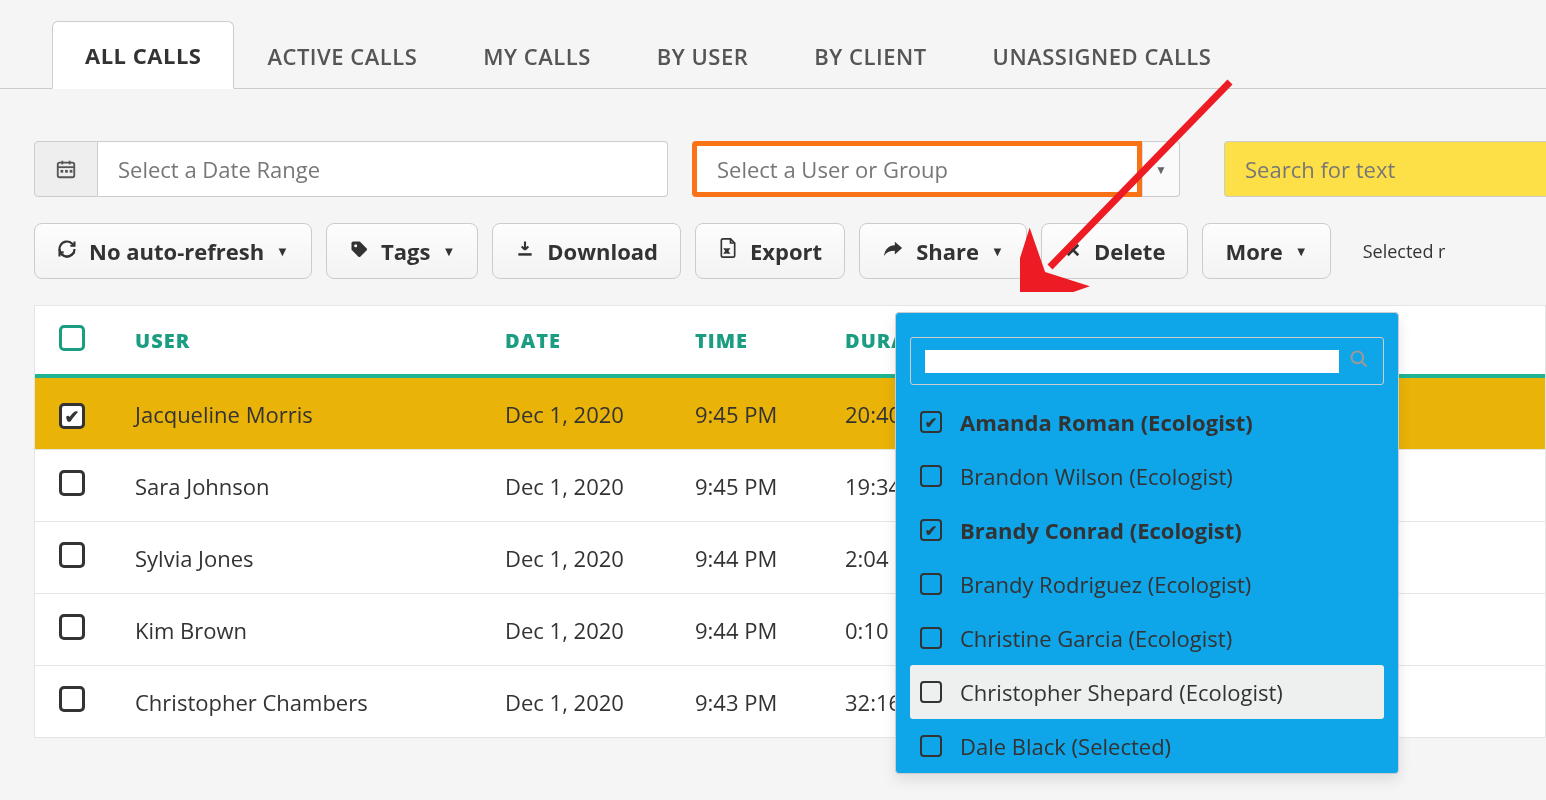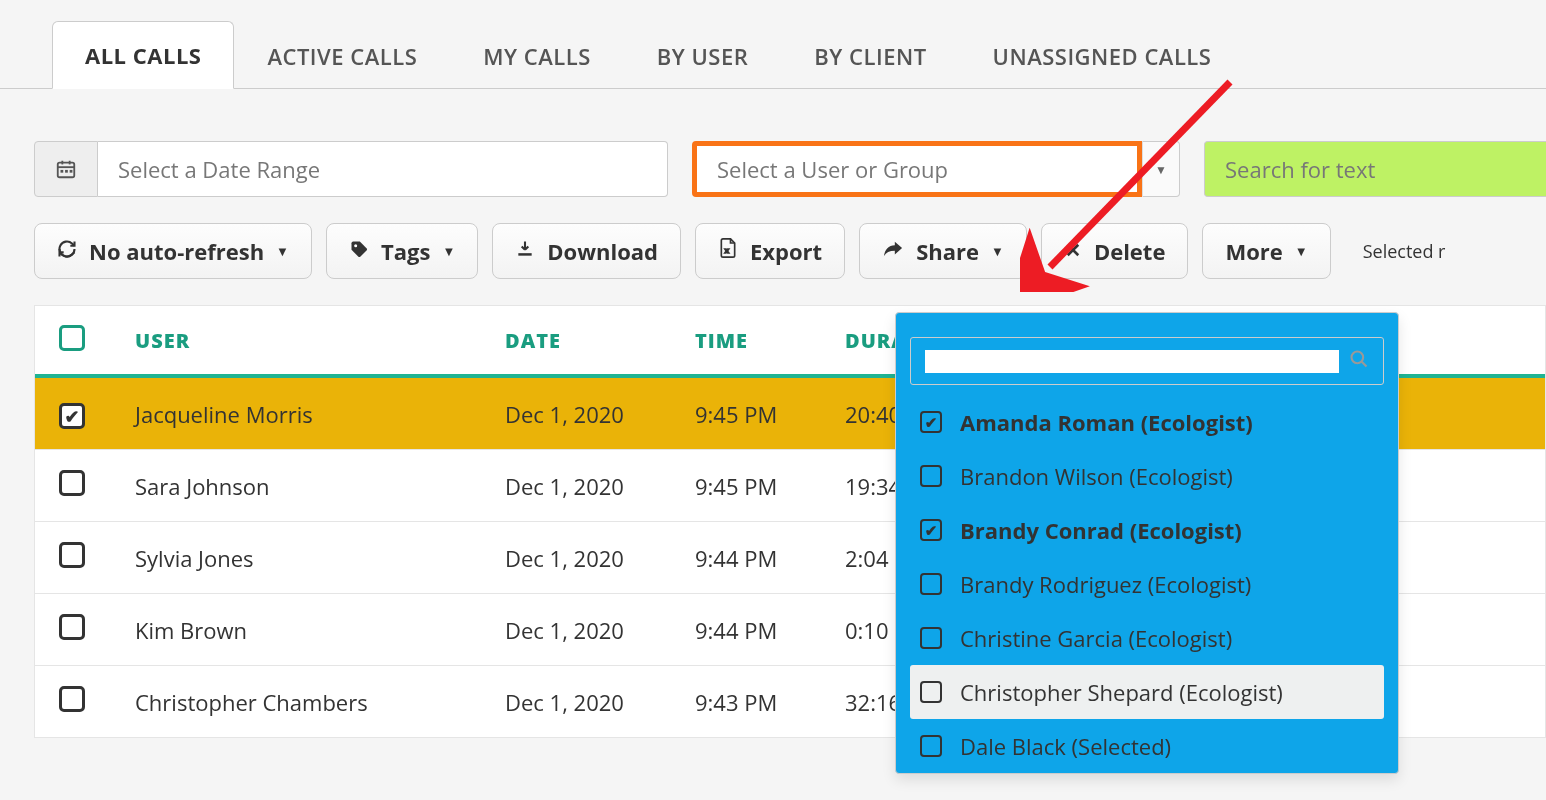--- a/index.html
+++ b/index.html
@@ -86,26 +86,26 @@
     border: 1px solid #ccc; border-left-color: #ddd;
     background: #fafafa;
     display: flex; align-items: center; justify-content: center;
     border-radius: 0 4px 4px 0;
     color: #666;
     font-size: 12px;
   }
   .search-input {
     flex: 1; height: 56px;
     border: 1px solid #ccc; border-right: none;
-    background: #bef264;
+    background: #fde047;
     padding: 0 20px;
     font-size: 22px;
     color: #777;
     border-radius: 4px 0 0 4px;
-    display: flex; align-items: center;
+    display: flex; align-items: center; margin-left: 20px;
   }
 
   
   .actions {
     display: flex;
     padding: 26px 0 0 34px;
     gap: 14px;
     align-items: center;
   }
   .btn {

